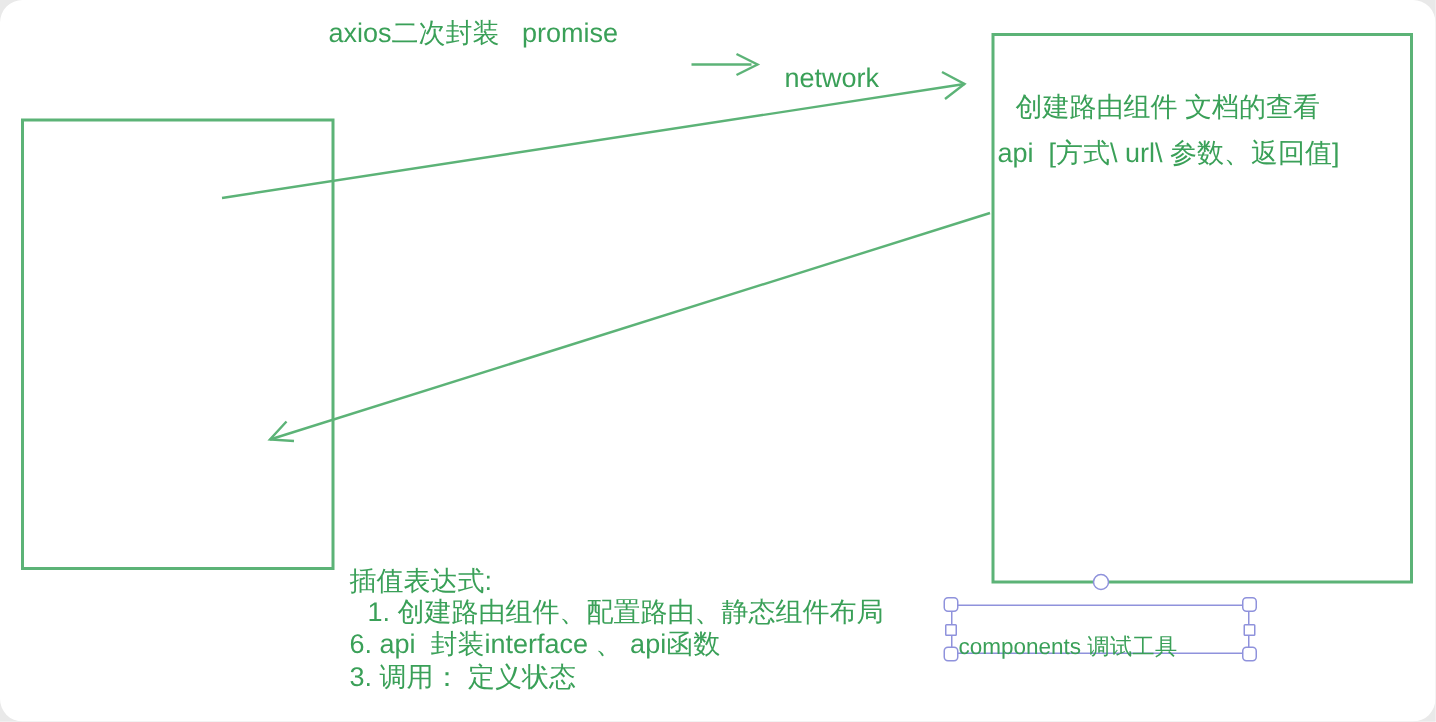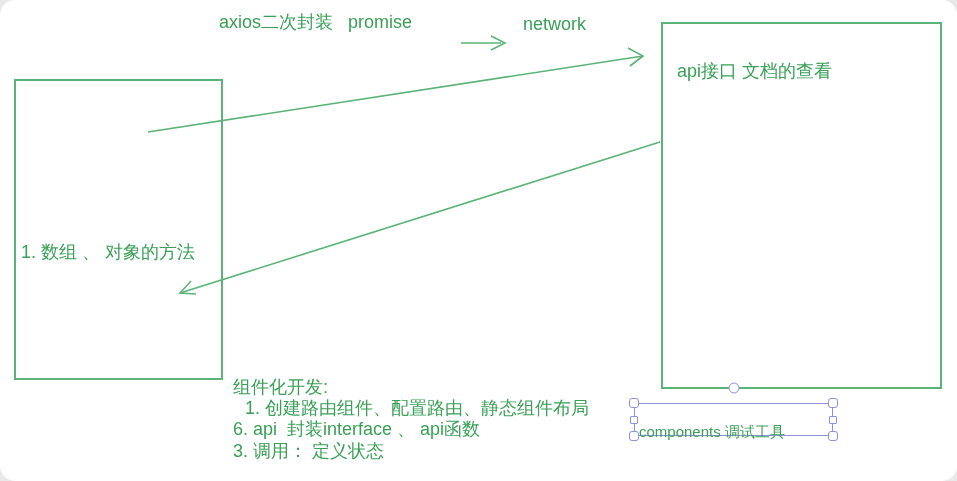--- a/index.html
+++ b/index.html
@@ -73,27 +73,27 @@
       <polyline points="628,48 643,56 630,66"></polyline>
     </g>
 
     <g class="garrow">
       <line x1="660" y1="142" x2="180" y2="293"></line>
       <polyline points="196,294 180,293 191,281"></polyline>
     </g>
   </svg>
 
   <div class="txt" style="left:219px;top:12px">axios二次封装   promise</div>
-  <div class="txt" style="left:523px;top:14px">network</div>
+  <div class="txt" style="left:523px;top:42px">network</div>
 
-  <div class="txt" style="left:677px;top:61px">api接口 文档的查看</div>
+  <div class="txt" style="left:677px;top:61px">创建路由组件 文档的查看</div>
+  <div class="txt" style="left:665px;top:92px">api  [方式\ url\ 参数、返回值]</div>
 
-  <div class="txt" style="left:21px;top:242px">1. 数组 、 对象的方法</div>
 
-  <div class="txt" style="left:233px;top:377px">组件化开发:</div>
+  <div class="txt" style="left:233px;top:377px">插值表达式:</div>
   <div class="txt" style="left:245px;top:398px">1. 创建路由组件、配置路由、静态组件布局</div>
   <div class="txt" style="left:233px;top:419px">6. api  封装interface 、 api函数</div>
   <div class="txt" style="left:233px;top:441px">3. 调用： 定义状态</div>
 
   <div class="sel-rect">
     <div class="sel-text">components 调试工具</div>
   </div>
   <div class="handle rot" style="left:734px;top:388px"></div>
   <div class="handle corner" style="left:634px;top:403px"></div>
   <div class="handle corner" style="left:833px;top:403px"></div>

